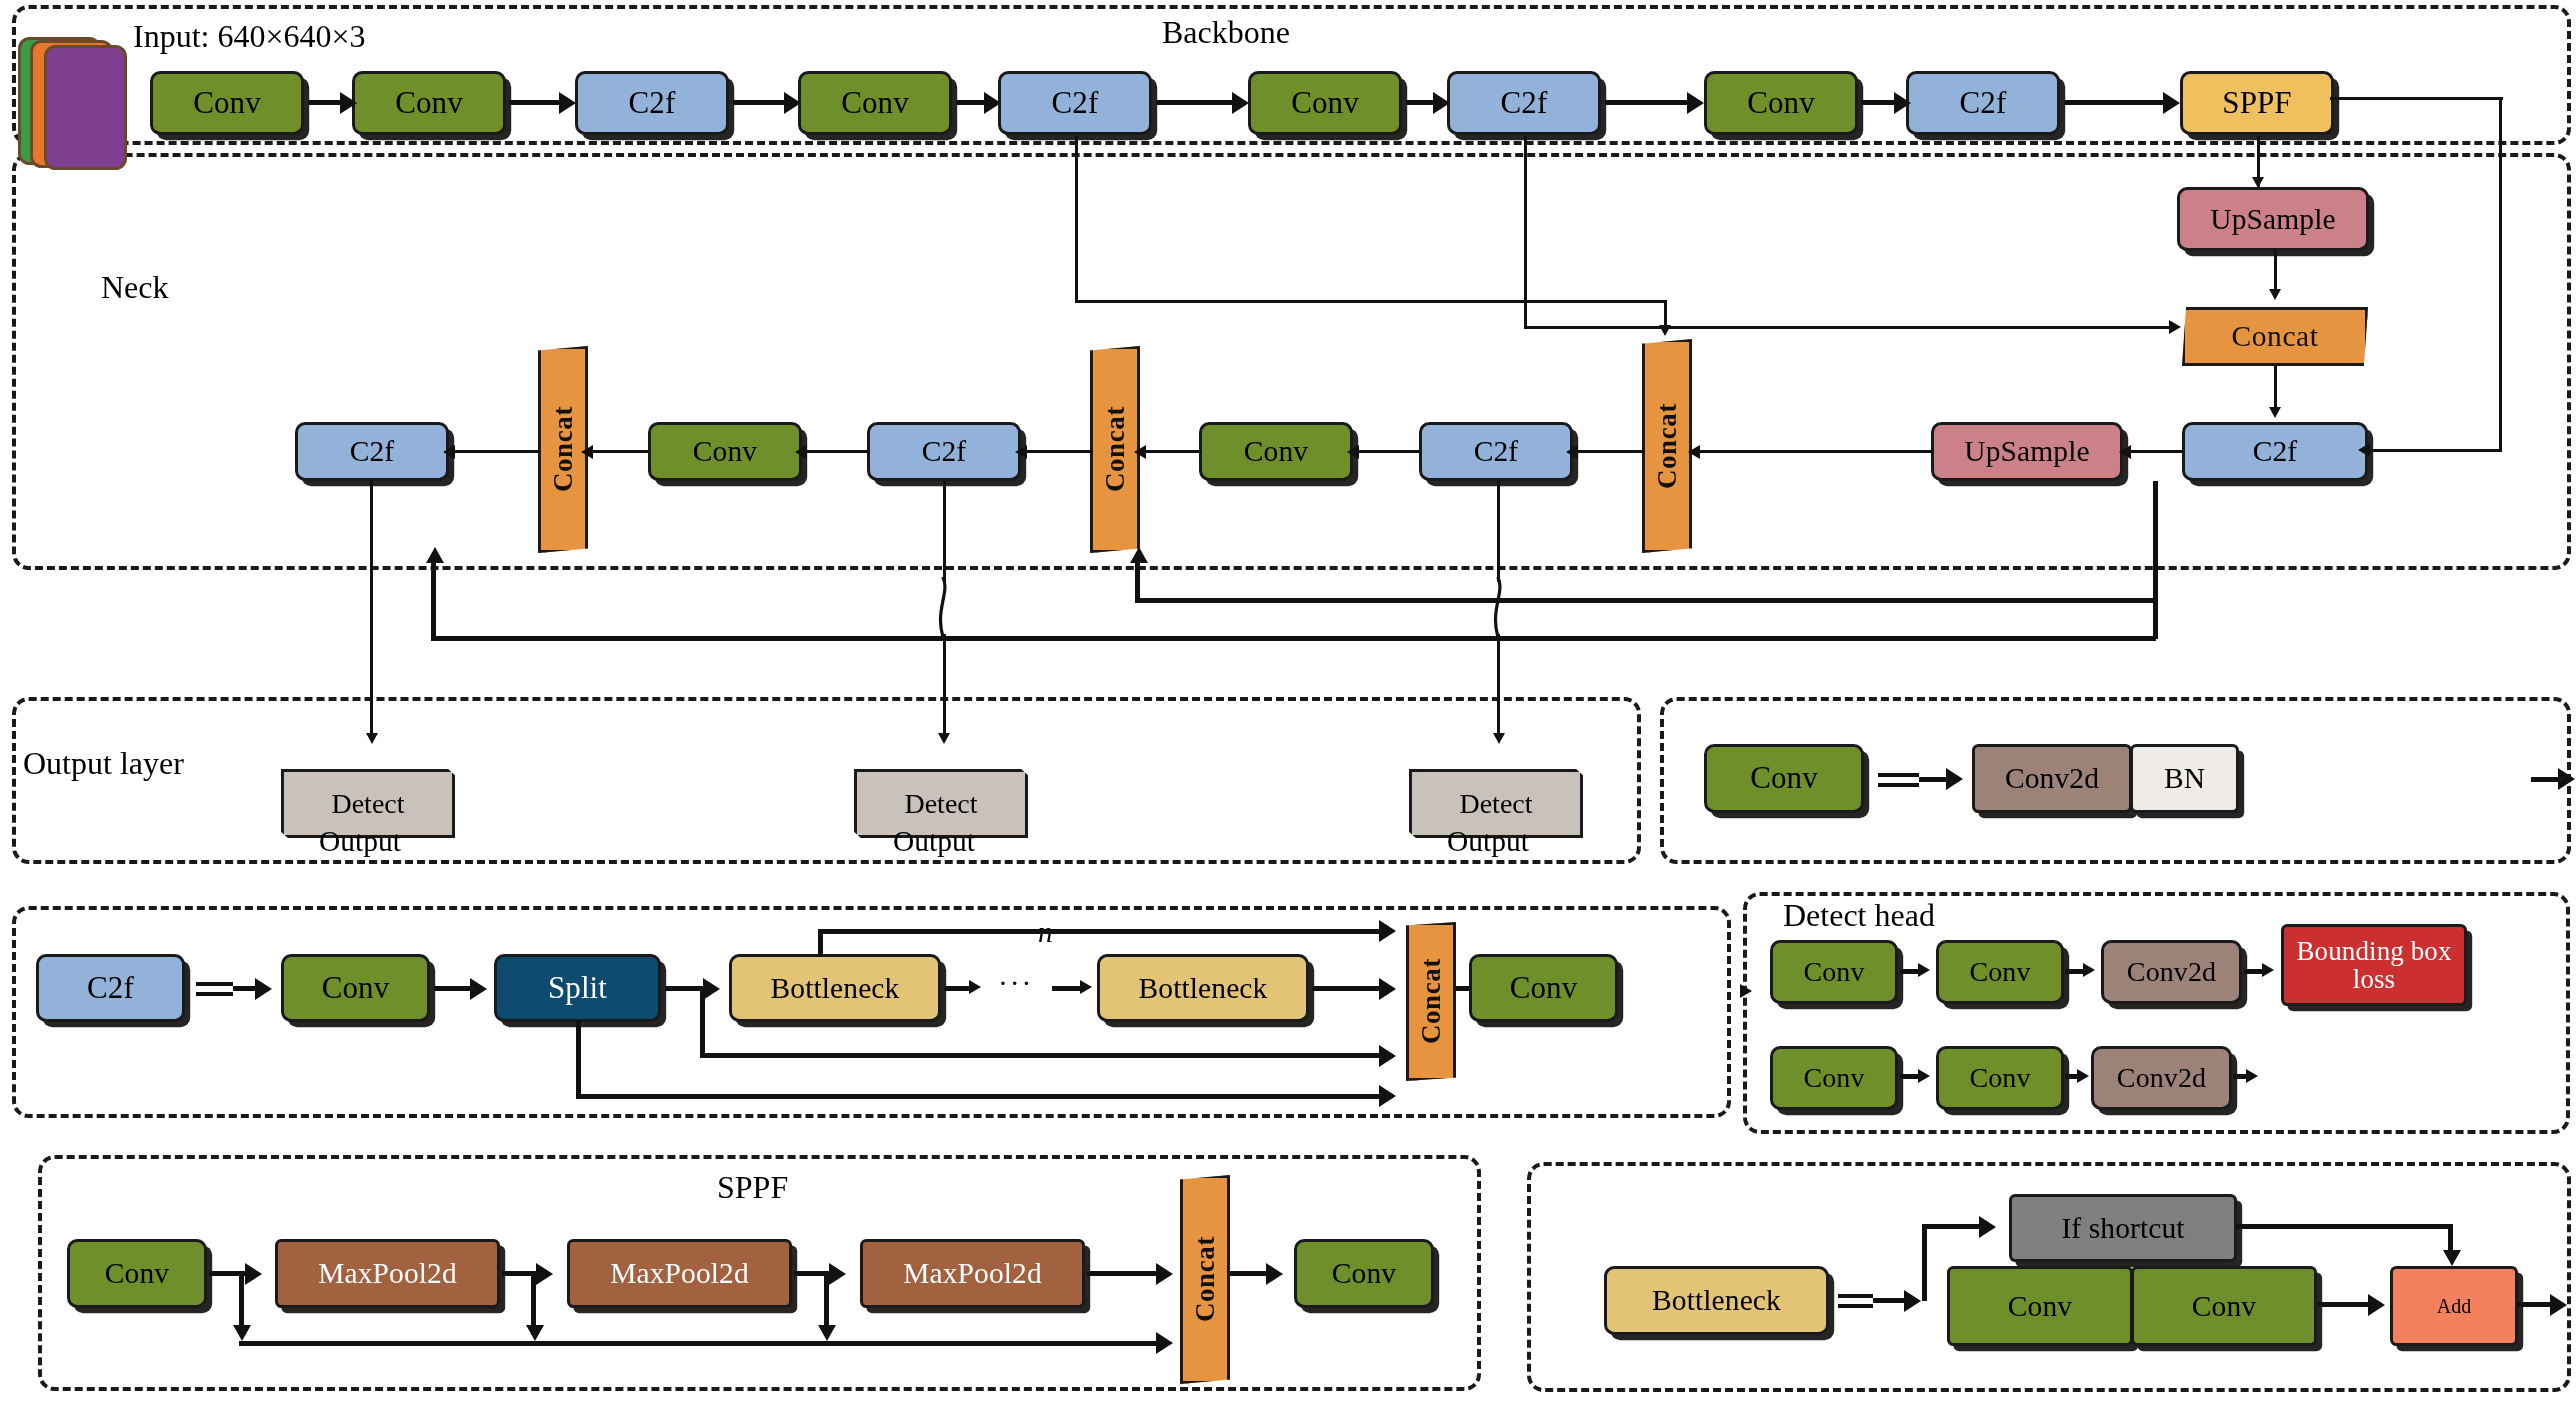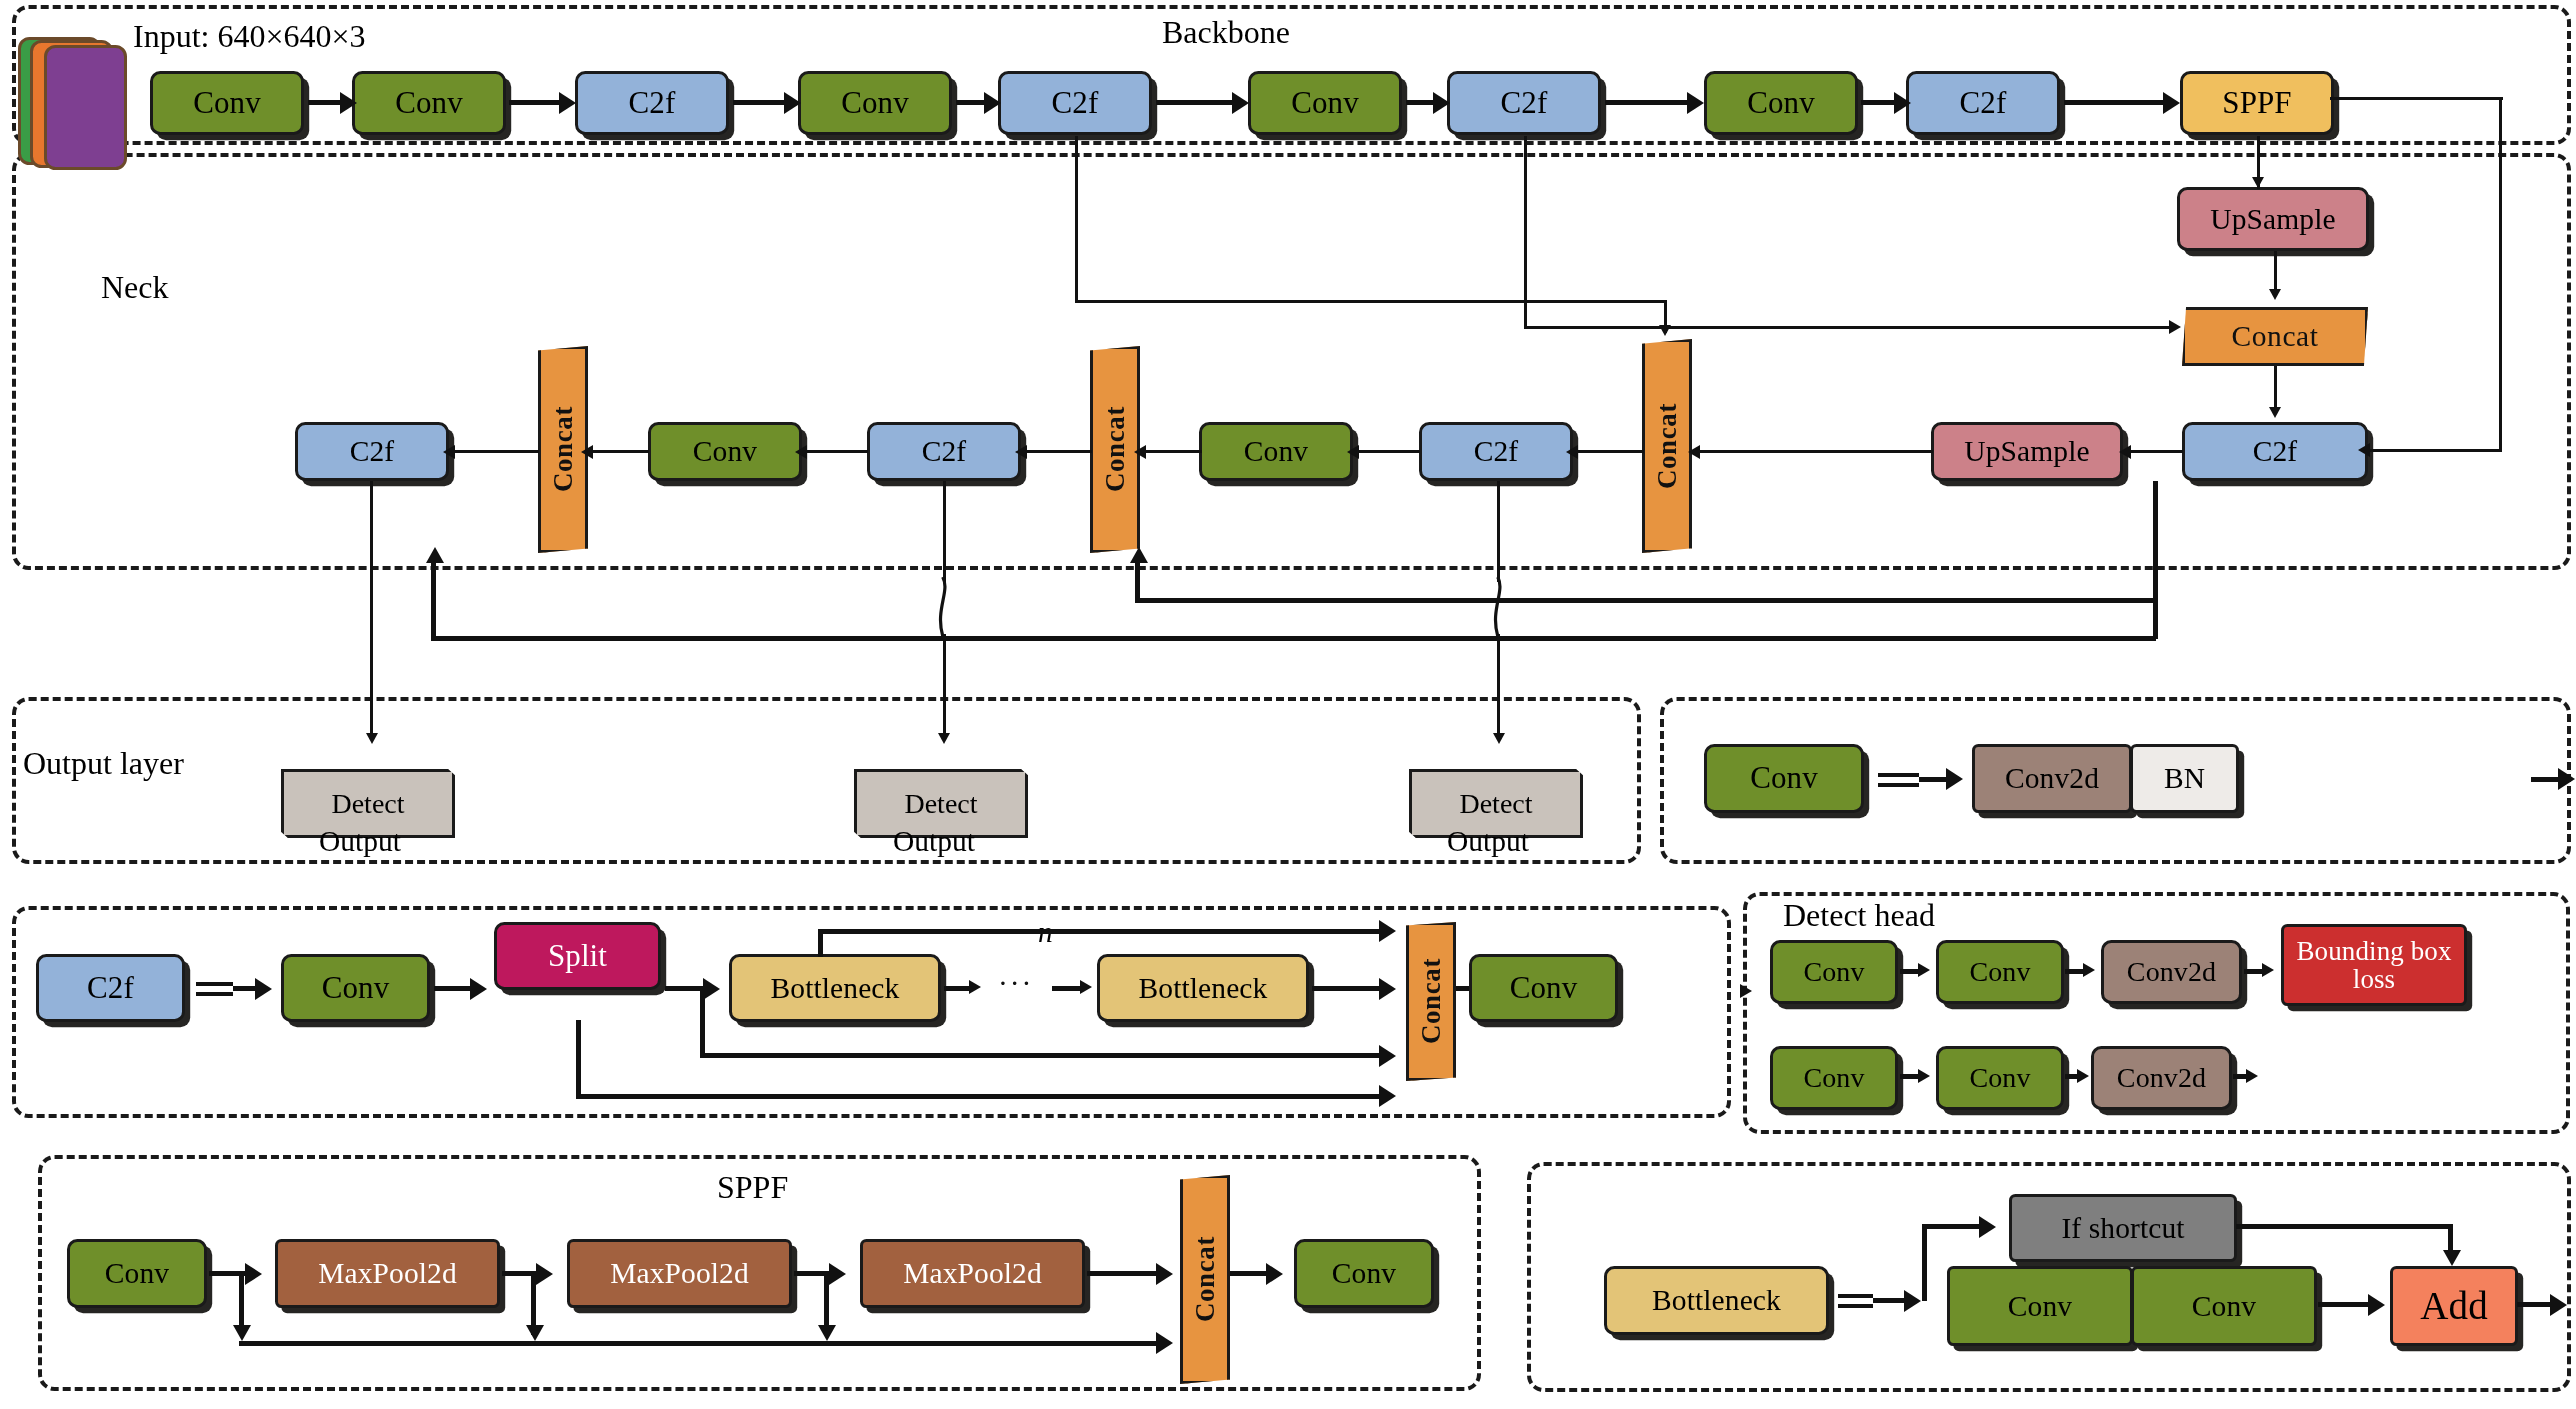--- a/index.html
+++ b/index.html
@@ -299,21 +299,21 @@
     </div>
   <div class="ln lnh" style="left:233px;top:986px;width:26px;"></div>
   <div class="ar ar-r" style="left:255px;top:978px;"></div>
 
   <div class="node" style="left:281px;top:954px;width:149px;height:68px;background:#6f8f2a;font-size:31px;">
     <span>Conv</span>
     </div>
   <div class="ln lnh" style="left:434px;top:986px;width:40px;"></div>
   <div class="ar ar-r" style="left:470px;top:978px;"></div>
 
-  <div class="node" style="left:494px;top:922px;width:167px;height:68px;background:#be185d;font-size:31px;color:#fff;">
+  <div class="node" style="left:494px;top:954px;width:167px;height:68px;background:#0c4a6e;font-size:31px;color:#fff;">
     <span class="white-text" style="color:#fff;">Split</span>
     </div>
   <div class="ln lnh" style="left:665px;top:986px;width:42px;"></div>
   <div class="ar ar-r" style="left:703px;top:978px;"></div>
 
   <div class="node" style="left:729px;top:954px;width:212px;height:68px;background:#e3c477;font-size:29.5px;">
     <span>Bottleneck</span>
     </div>
   <div class="ln lnh" style="left:944px;top:986px;width:28px;"></div>
   <div class="ar ar-rs" style="left:969px;top:980px;"></div>
@@ -442,21 +442,21 @@
     </div>
 
   <div class="node sq" style="left:1947px;top:1266px;width:186px;height:80px;background:#6f8f2a;font-size:29.5px;">
     <span>Conv</span>
     </div>
   <div class="node sq" style="left:2131px;top:1266px;width:186px;height:80px;background:#6f8f2a;font-size:29.5px;">
     <span>Conv</span>
     </div>
   <div class="ln lnh" style="left:2318px;top:1302px;width:54px;"></div>
   <div class="ar ar-r" style="left:2368px;top:1294px;"></div>
-  <div class="node sq" style="left:2390px;top:1266px;width:128px;height:80px;background:#f4815d;font-size:39px;">
+  <div class="node sq" style="left:2390px;top:1266px;width:128px;height:80px;background:#f4815d;font-size:20px;">
     <span>Add</span>
     </div>
   <div class="ln lnh" style="left:2517px;top:1302px;width:37px;"></div>
   <div class="ar ar-r" style="left:2550px;top:1294px;"></div>
 
   <div class="ln lnv" style="left:1922px;top:1224px;height:77px;"></div>
   <div class="ln lnh" style="left:1922px;top:1224px;width:62px;"></div>
   <div class="ar ar-r" style="left:1979px;top:1216px;"></div>
   <div class="ln lnh" style="left:2236px;top:1224px;width:216px;"></div>
   <div class="ln lnv" style="left:2448px;top:1224px;height:35px;"></div>

